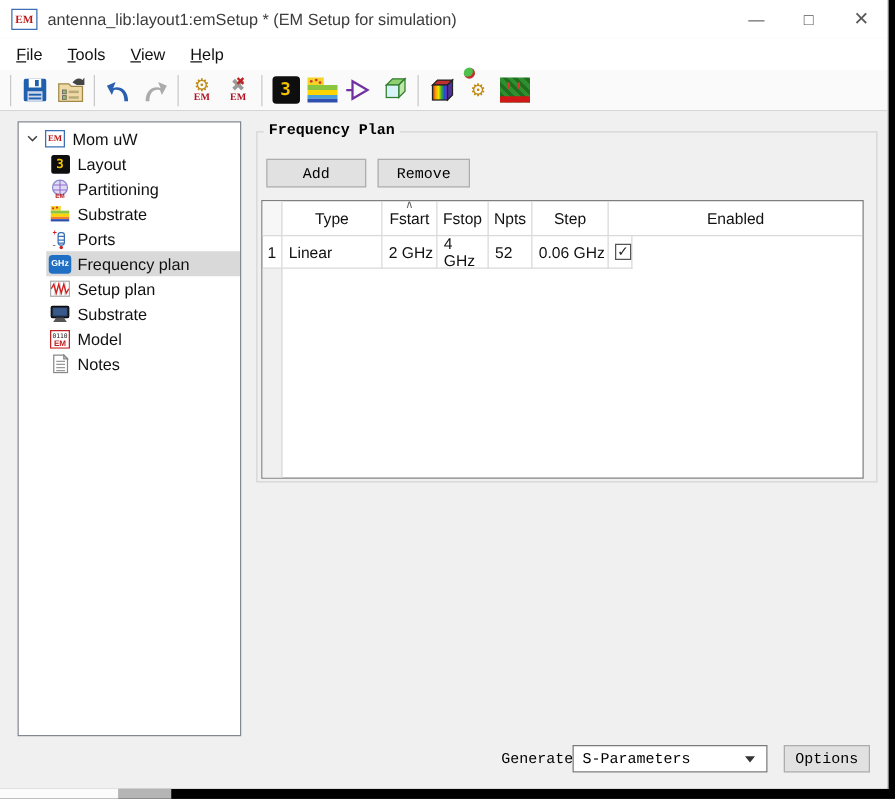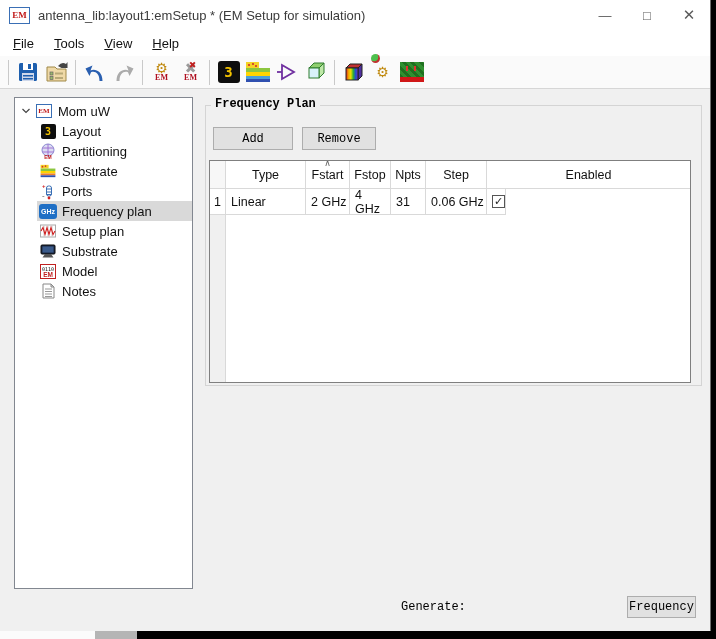--- a/index.html
+++ b/index.html
@@ -400,29 +400,33 @@
           <div class="t-cell w-fstop">Fstop</div>
           <div class="t-cell w-npts">Npts</div>
           <div class="t-cell w-step">Step</div>
           <div class="t-cell w-enabled">Enabled</div>
         </div>
         <div class="t-row">
           <div class="d-cell w-num center">1</div>
           <div class="d-cell w-type">Linear</div>
           <div class="d-cell w-fstart">2 GHz</div>
           <div class="d-cell w-fstop">4 GHz</div>
-          <div class="d-cell w-npts">31</div>
+          <div class="d-cell w-npts">52</div>
           <div class="d-cell w-step">0.06 GHz</div>
           <div class="d-cell w-enabled">
             <span class="checkbox checked"></span>
           </div>
         </div>
         <div class="vh-rest"></div>
       </div>
     </div>
 
     <div class="generate-label">Generate:</div>
-    <div class="btn btn-simulate">Frequency</div>
+    <div class="dropdown">
+      <span>S-Parameters</span>
+      <span class="dd-arrow"></span>
+    </div>
+    <div class="btn btn-simulate">Options</div>
   </div>
 </div>
 
 <div class="strip-white"></div>
 <div class="strip-gray"></div>
 
 </body></html>

